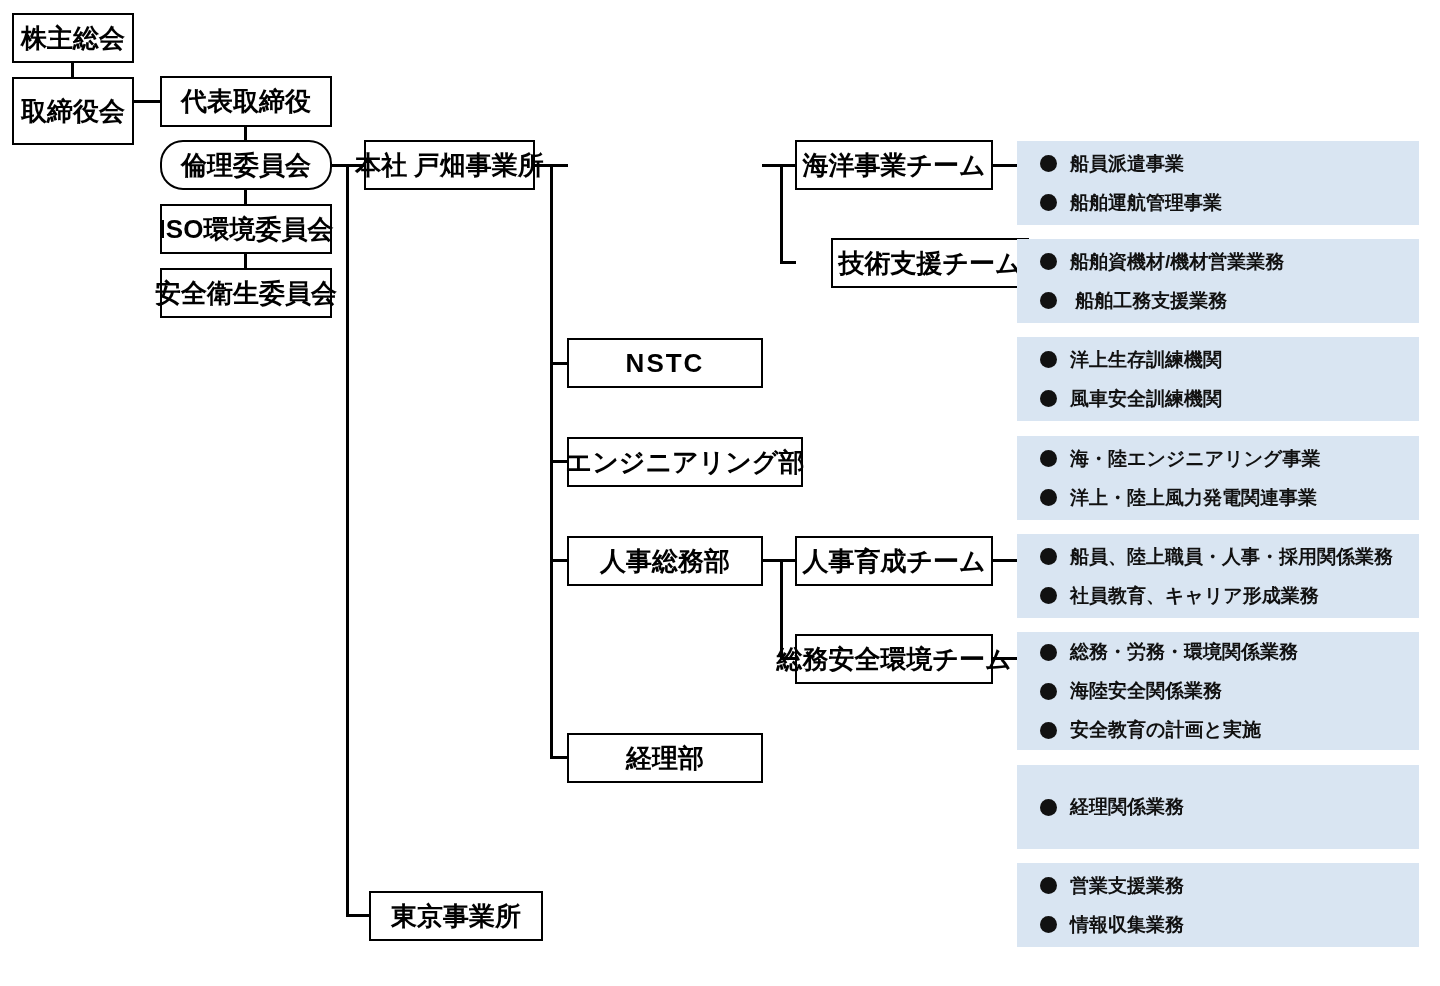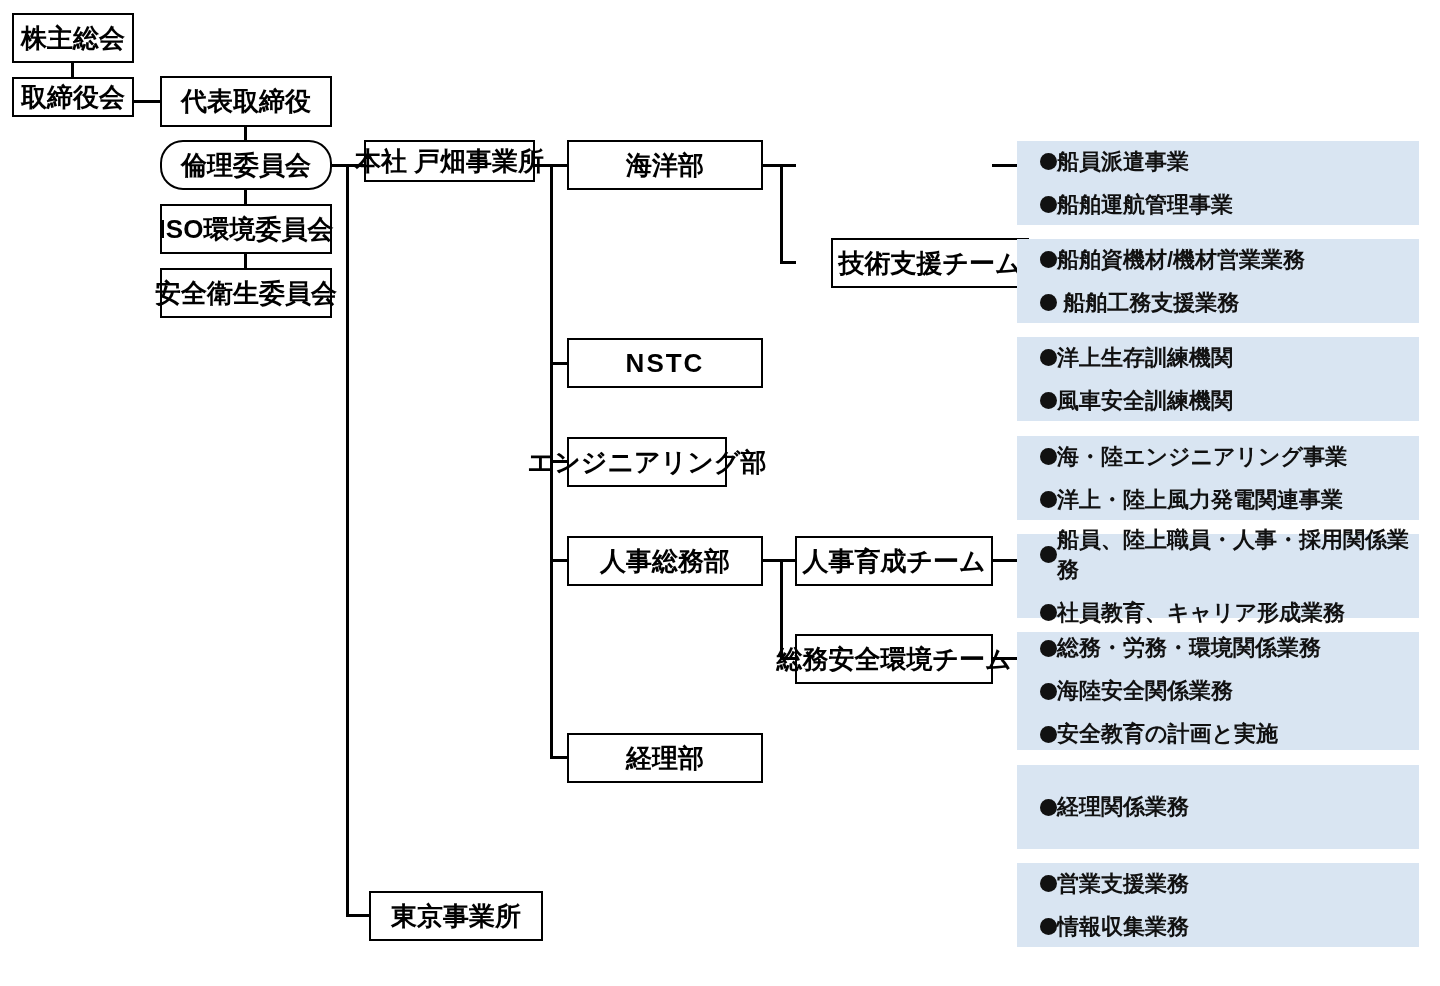--- a/index.html
+++ b/index.html
@@ -37,21 +37,22 @@
     flex-direction: column;
     justify-content: center;
     gap: 13px;
     padding-left: 23px;
     padding-right: 8px;
     z-index: 2;
   }
   .panel-item {
     display: flex;
     align-items: center;
-    font-size: 22px;
+    gap: 13px;
+    font-size: 19px;
     font-weight: bold;
     color: #111111;
     white-space: pre-wrap;
   }
   .bullet {
     width: 17px;
     height: 17px;
     background: #111111;
     border-radius: 50%;
     flex-shrink: 0;
@@ -94,59 +95,59 @@
 
   <div class="hline" style="left:762px; top:559px; width:34px;"></div>
   <div class="vline" style="left:780px; top:559px; height:100px;"></div>
   <div class="hline" style="left:780px; top:657px; width:16px;"></div>
   <div class="hline" style="left:992px; top:559px; width:26px;"></div>
   <div class="hline" style="left:992px; top:657px; width:26px;"></div>
 
   <div class="node" style="left:12px; top:13px; width:122px; height:50px;">
     <span>株主総会</span>
   </div>
-  <div class="node" style="left:12px; top:77px; width:122px; height:40px;">
+  <div class="node" style="left:12px; top:77px; width:122px; height:68px;">
     <span>取締役会</span>
   </div>
   <div class="node" style="left:160px; top:76px; width:172px; height:51px;">
     <span>代表取締役</span>
   </div>
   <div class="node" style="left:160px; top:140px; width:172px; height:50px;border-radius:23px;">
     <span>倫理委員会</span>
   </div>
   <div class="node" style="left:160px; top:204px; width:172px; height:50px;">
     <span>ISO環境委員会</span>
   </div>
   <div class="node" style="left:160px; top:268px; width:172px; height:50px;">
     <span>安全衛生委員会</span>
   </div>
 
-  <div class="node" style="left:364px; top:140px; width:171px; height:42px;">
+  <div class="node" style="left:364px; top:140px; width:171px; height:50px;font-family:Liberation Serif, serif;">
     <span>本社 戸畑事業所</span>
   </div>
   <div class="node" style="left:369px; top:891px; width:174px; height:50px;">
     <span>東京事業所</span>
   </div>
 
-  <div class="node" style="left:567px; top:140px; width:196px; height:50px;">
-    <span>海洋部</span>
-  </div>
   <div class="node" style="left:567px; top:338px; width:196px; height:50px; letter-spacing:2px;">
     <span>NSTC</span>
   </div>
-  <div class="node" style="left:567px; top:437px; width:160px; height:50px;">
+  <div class="node" style="left:567px; top:437px; width:236px; height:50px;">
     <span>エンジニアリング部</span>
   </div>
   <div class="node" style="left:567px; top:536px; width:196px; height:50px;">
     <span>人事総務部</span>
   </div>
   <div class="node" style="left:567px; top:733px; width:196px; height:50px;">
     <span>経理部</span>
   </div>
 
+  <div class="node" style="left:795px; top:140px; width:198px; height:50px;">
+    <span>海洋事業チーム</span>
+  </div>
   <div class="node" style="left:795px; top:238px; width:198px; height:50px;margin-left:36px;">
     <span>技術支援チーム</span>
   </div>
   <div class="node" style="left:795px; top:536px; width:198px; height:50px;">
     <span>人事育成チーム</span>
   </div>
   <div class="node" style="left:795px; top:634px; width:198px; height:50px;">
     <span>総務安全環境チーム</span>
   </div>
 

